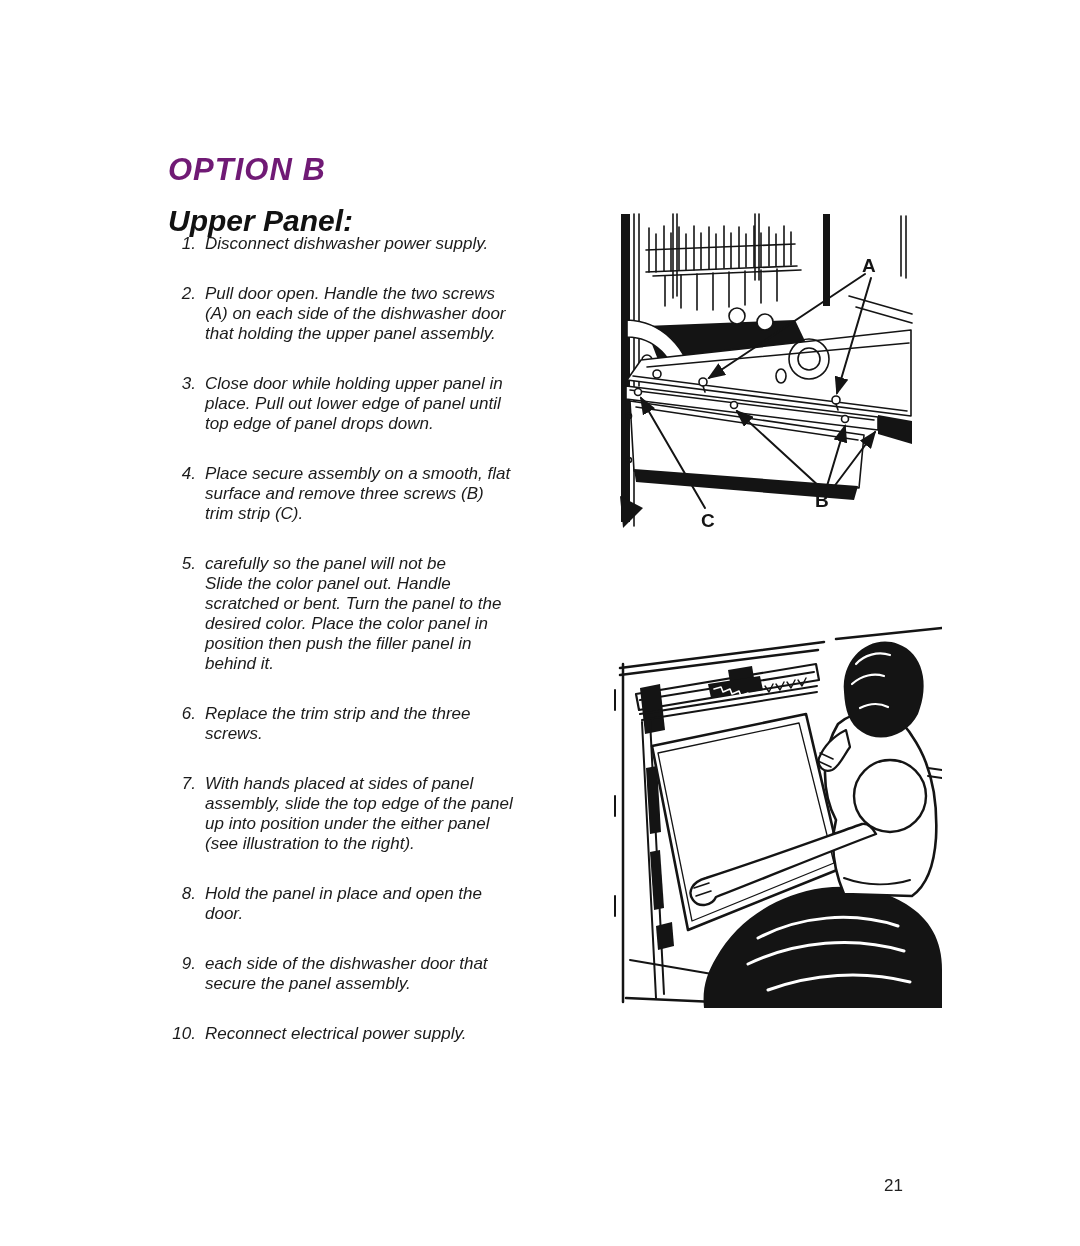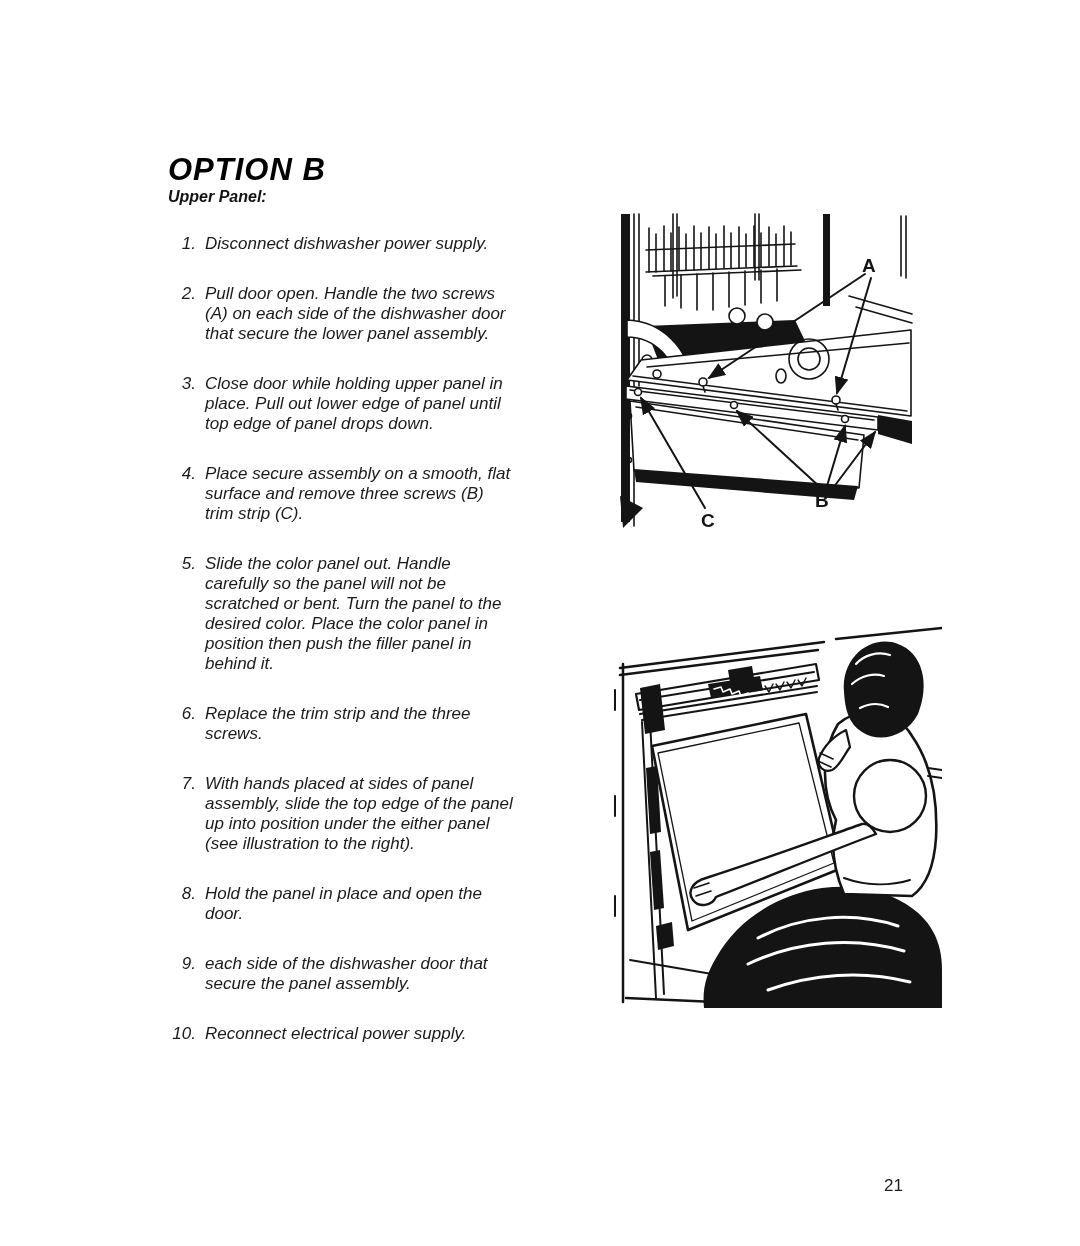--- a/index.html
+++ b/index.html
@@ -1,19 +1,19 @@
 <!DOCTYPE html>
 <html><head>
 <meta charset="utf-8">
 <style>
   html,body{margin:0;padding:0;background:#ffffff;}
   body{width:1080px;height:1246px;font-family:"Liberation Sans",sans-serif;color:#161616;}
   .page{position:relative;width:1080px;height:1246px;background:#fff;overflow:hidden;}
-  .heading{position:absolute;left:168px;top:152px;font-size:31px;font-weight:bold;font-style:italic;letter-spacing:1px;margin:0;color:#000000;}
-  .subheading{position:absolute;left:168px;top:188px;font-size:16px;font-weight:bold;font-style:italic;margin:0;color:#121212;}
+  .heading{position:absolute;left:168px;top:152px;font-size:31px;font-weight:bold;font-style:italic;letter-spacing:1px;margin:0;color:#701a75;}
+  .subheading{position:absolute;left:168px;top:204px;font-size:30px;font-weight:bold;font-style:italic;margin:0;color:#121212;}
   .steps{position:absolute;left:158px;top:234px;width:364px;}
   .step{display:grid;grid-template-columns:38px 1fr;column-gap:9px;margin:0 0 30px 0;
         font-style:italic;font-size:17px;line-height:20px;color:#1b1b1b;}
   .step .num{text-align:right;}
   .fig{position:absolute;}
   #fig1{left:613px;top:210px;}
   #fig2{left:610px;top:626px;}
   .pageno{position:absolute;left:884px;top:1176px;font-size:17px;color:#222;}
   svg{display:block;}
 </style>
@@ -30,21 +30,21 @@
       <span class="num">1.</span>
       <div>
         <div>Disconnect dishwasher power supply.</div>
       </div>
     </div>
     <div class="step">
       <span class="num">2.</span>
       <div>
         <div>Pull door open. Handle the two screws</div>
         <div>(A) on each side of the dishwasher door</div>
-        <div>that secure the lower panel assembly.</div>
+        <div>that holding the upper panel assembly.</div>
       </div>
     </div>
     <div class="step">
       <span class="num">3.</span>
       <div>
         <div>Close door while holding upper panel in</div>
         <div>place. Pull out lower edge of panel until</div>
         <div>top edge of panel drops down.</div>
       </div>
     </div>
@@ -52,22 +52,22 @@
       <span class="num">4.</span>
       <div>
         <div>Place secure assembly on a smooth, flat</div>
         <div>surface and remove three screws (B)</div>
         <div>trim strip (C).</div>
       </div>
     </div>
     <div class="step">
       <span class="num">5.</span>
       <div>
+        <div>carefully so the panel will not be</div>
         <div>Slide the color panel out. Handle</div>
-        <div>carefully so the panel will not be</div>
         <div>scratched or bent. Turn the panel to the</div>
         <div>desired color. Place the color panel in</div>
         <div>position then push the filler panel in</div>
         <div>behind it.</div>
       </div>
     </div>
     <div class="step">
       <span class="num">6.</span>
       <div>
         <div>Replace the trim strip and the three</div>

